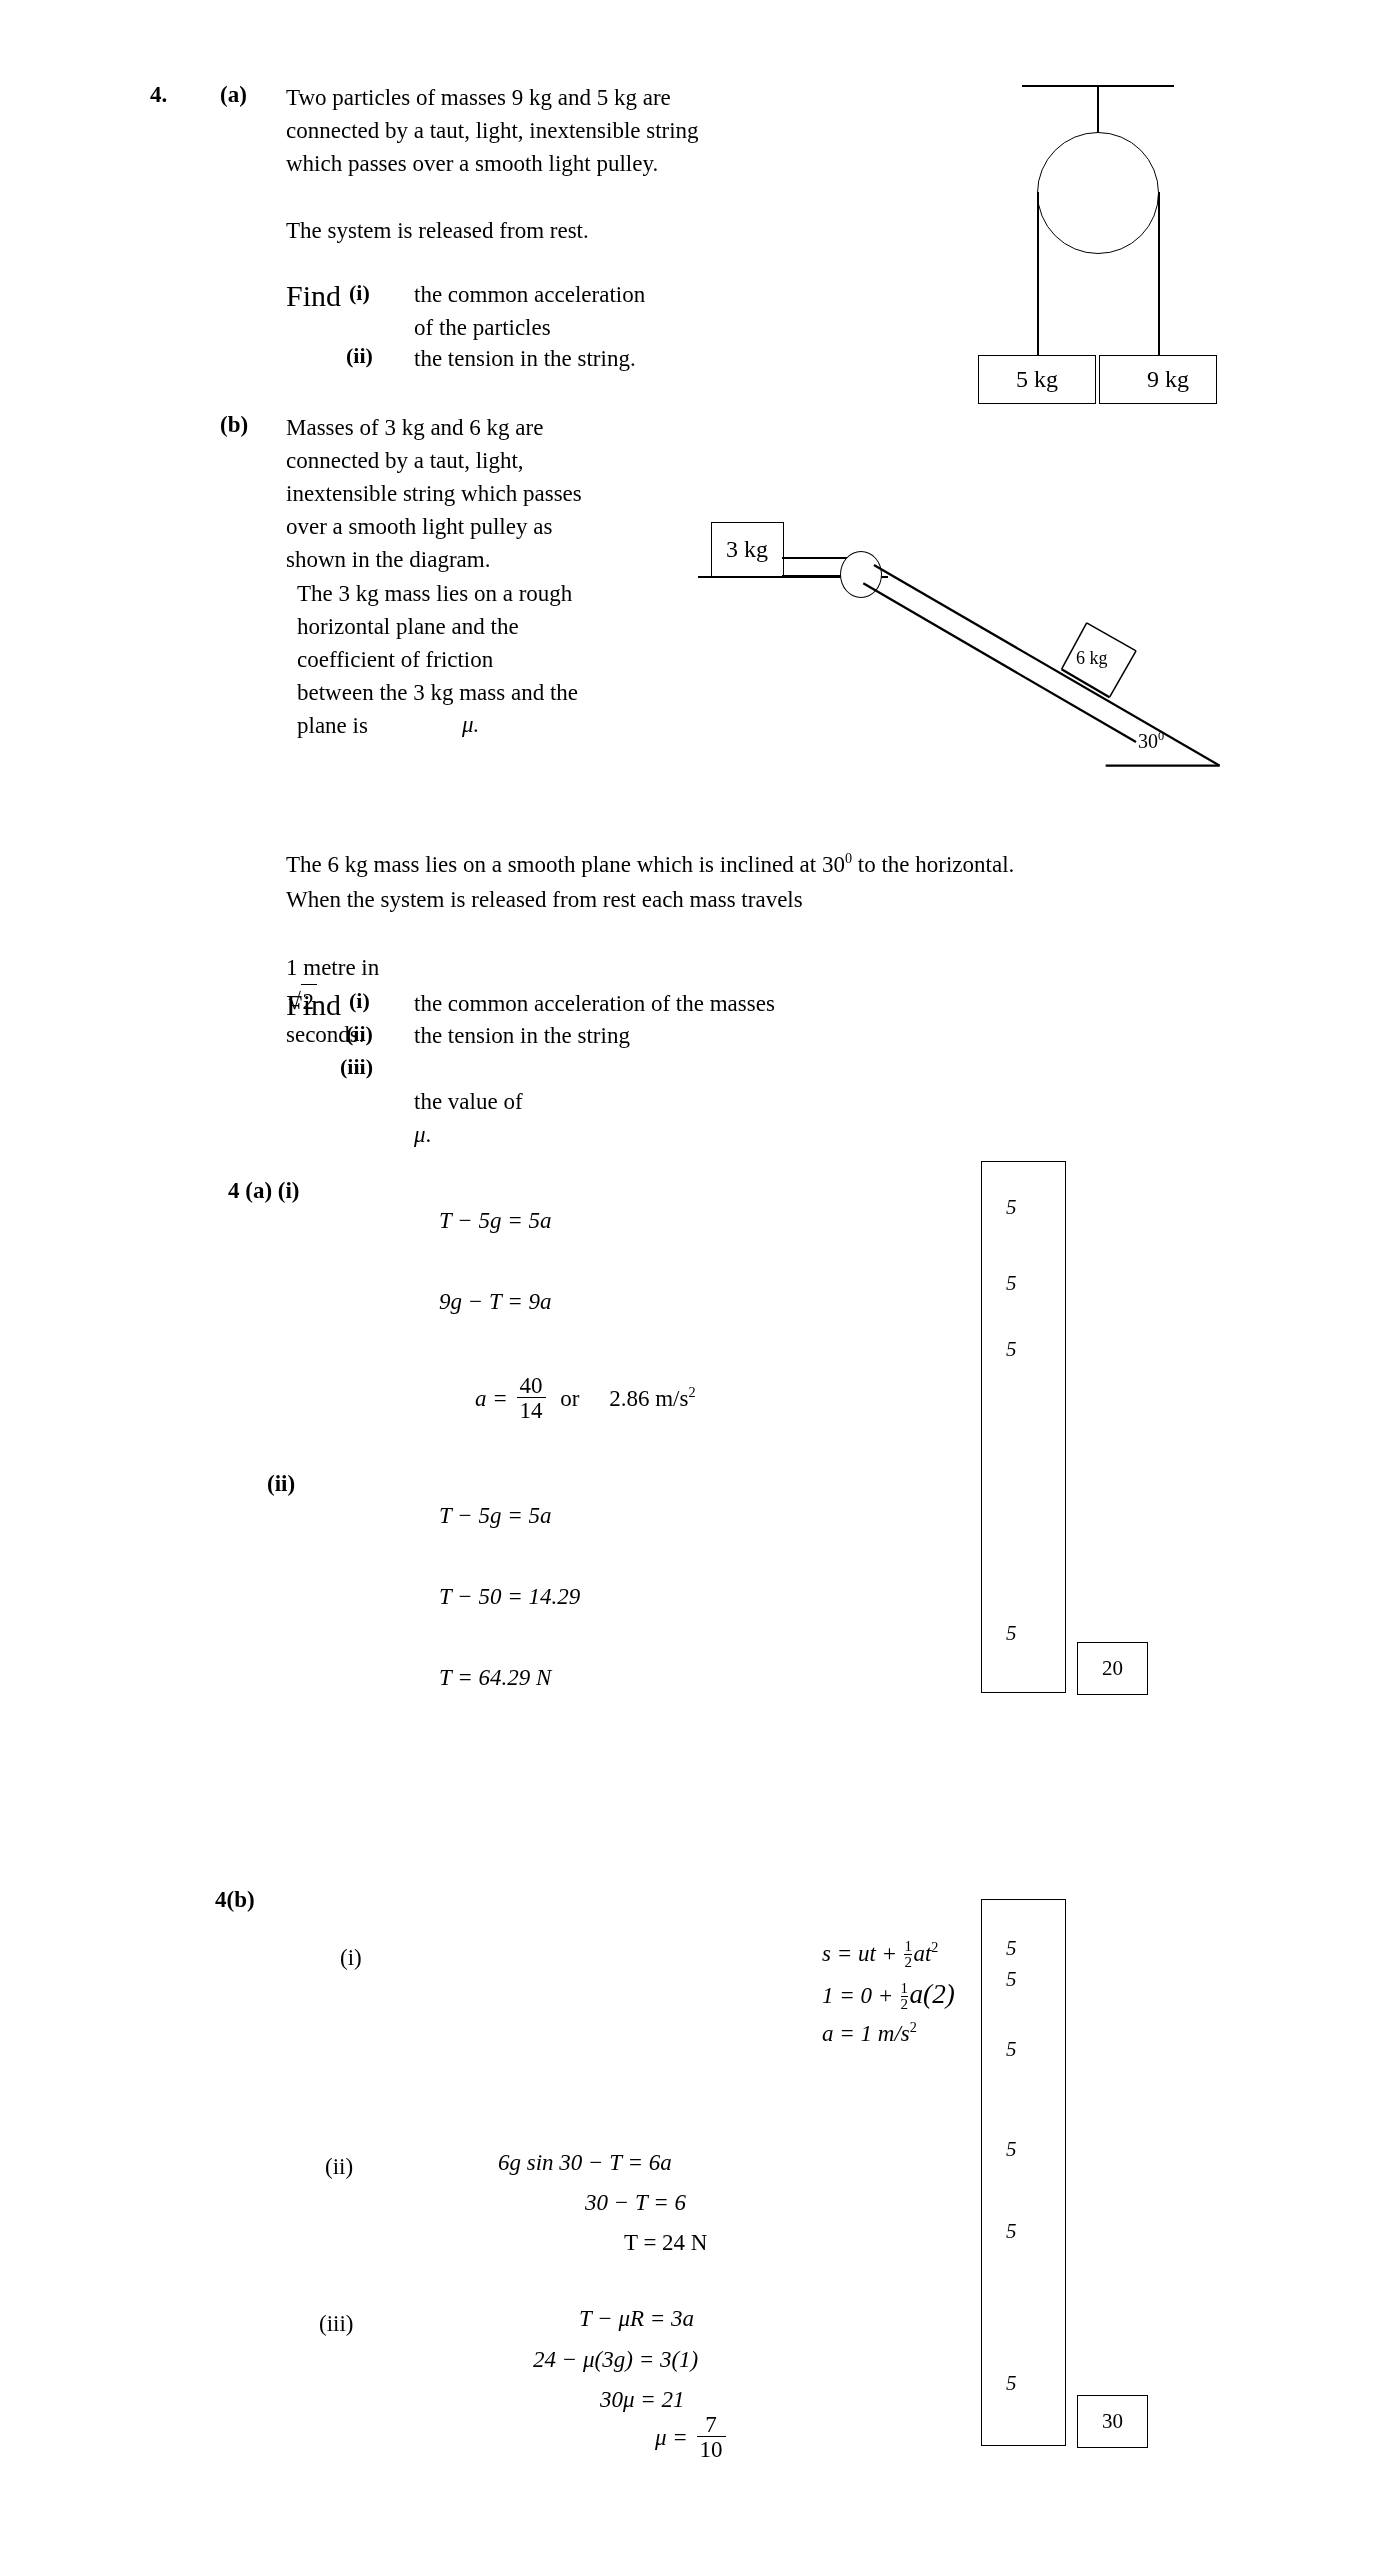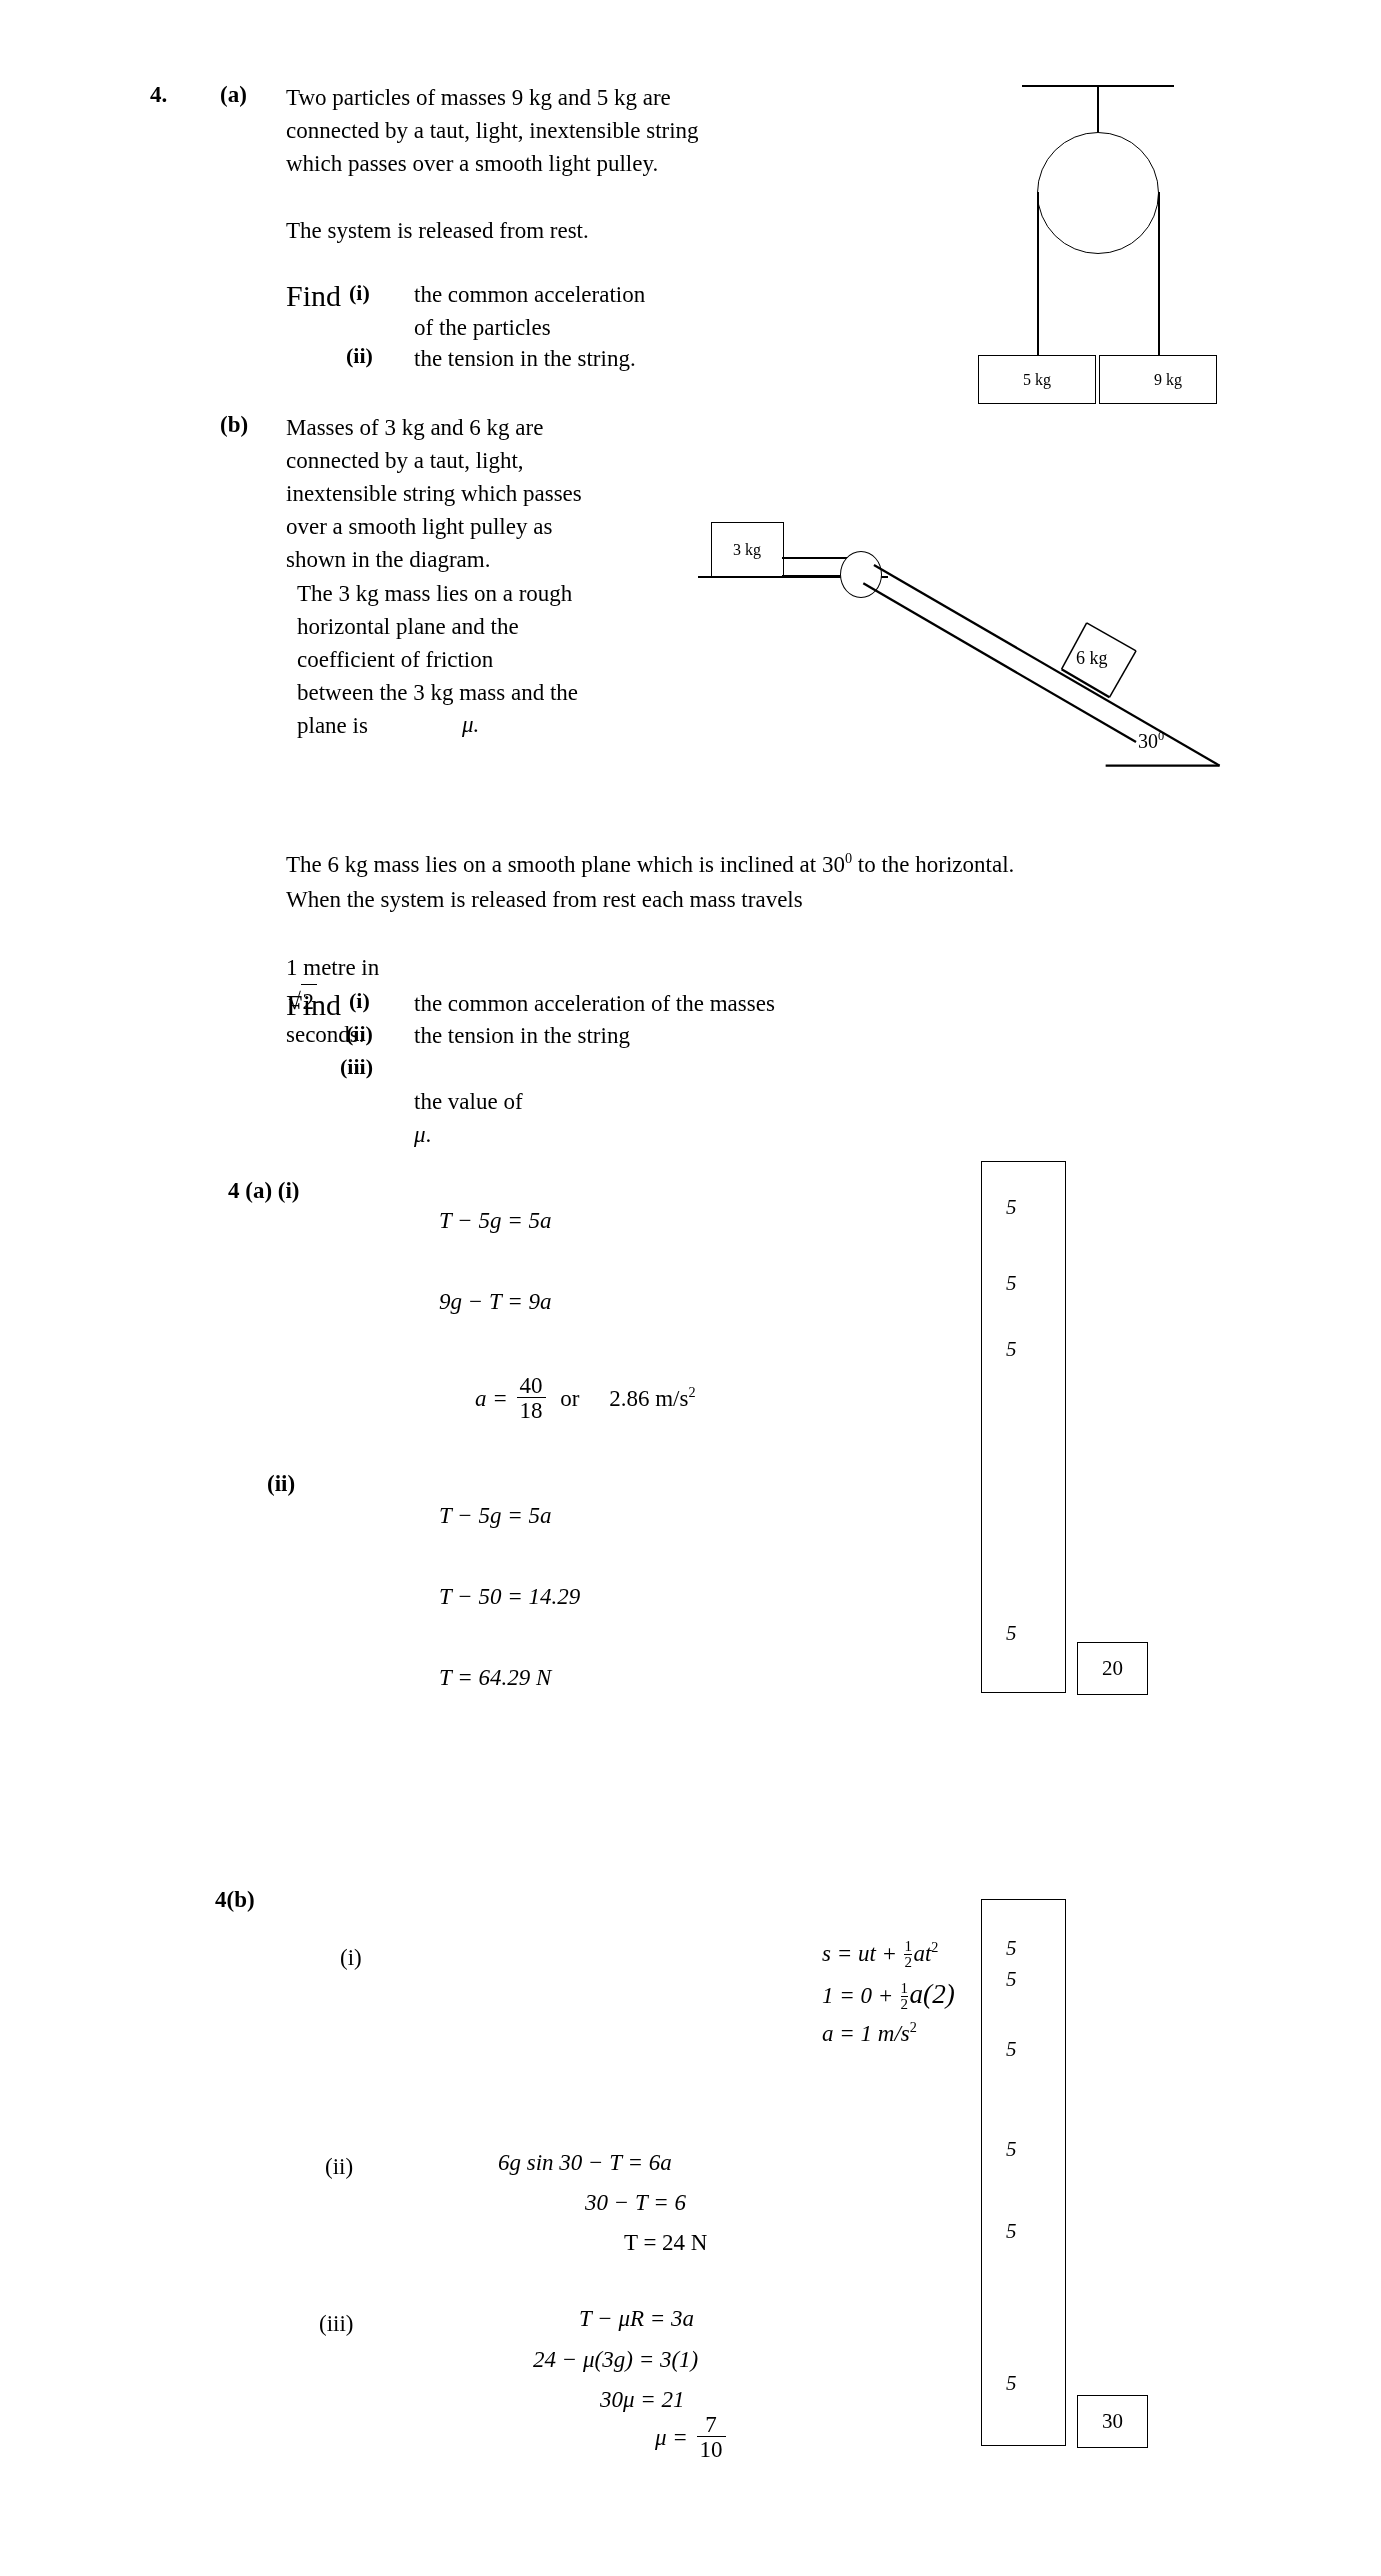--- a/index.html
+++ b/index.html
@@ -42,21 +42,21 @@
     font-size: 22px;
   }
   .find-word { font-size: 30px; }
 
   
   .mass-box {
     border: 1.5px solid #000;
     display: flex;
     align-items: center;
     justify-content: center;
-    font-size: 16px;
+    font-size: 24px;
     background: #fff;
     box-sizing: border-box;
   }
   .line-h {
     background: #000;
     height: 1.5px;
   }
   .line-v {
     background: #000;
     width: 1.5px;
@@ -260,21 +260,21 @@
   <div class="abs q-label" style="left:228px; top:1178px;">4 (a) (i)</div>
 
   <div class="abs math it" style="left:439px; top:1208px;">T − 5g = 5a</div>
 
   <div class="abs math it" style="left:439px; top:1289px;">9g − T = 9a</div>
 
   <div class="abs math" style="left:475px; top:1375px;">
     <span class="it">a =</span>
     <span class="frac">
       <span class="num">40</span>
-      <span class="den">18</span>
+      <span class="den">14</span>
     </span>
     <span style="margin-left:6px;">or</span>
     <span style="margin-left:24px;">2.86 m/s</span><sup>2</sup>
   </div>
 
   <div class="abs q-label" style="left:267px; top:1471px;">(ii)</div>
 
   <div class="abs math it" style="left:439px; top:1503px;">T − 5g = 5a</div>
 
   <div class="abs math it" style="left:439px; top:1584px;">T − 50 = 14.29</div>

